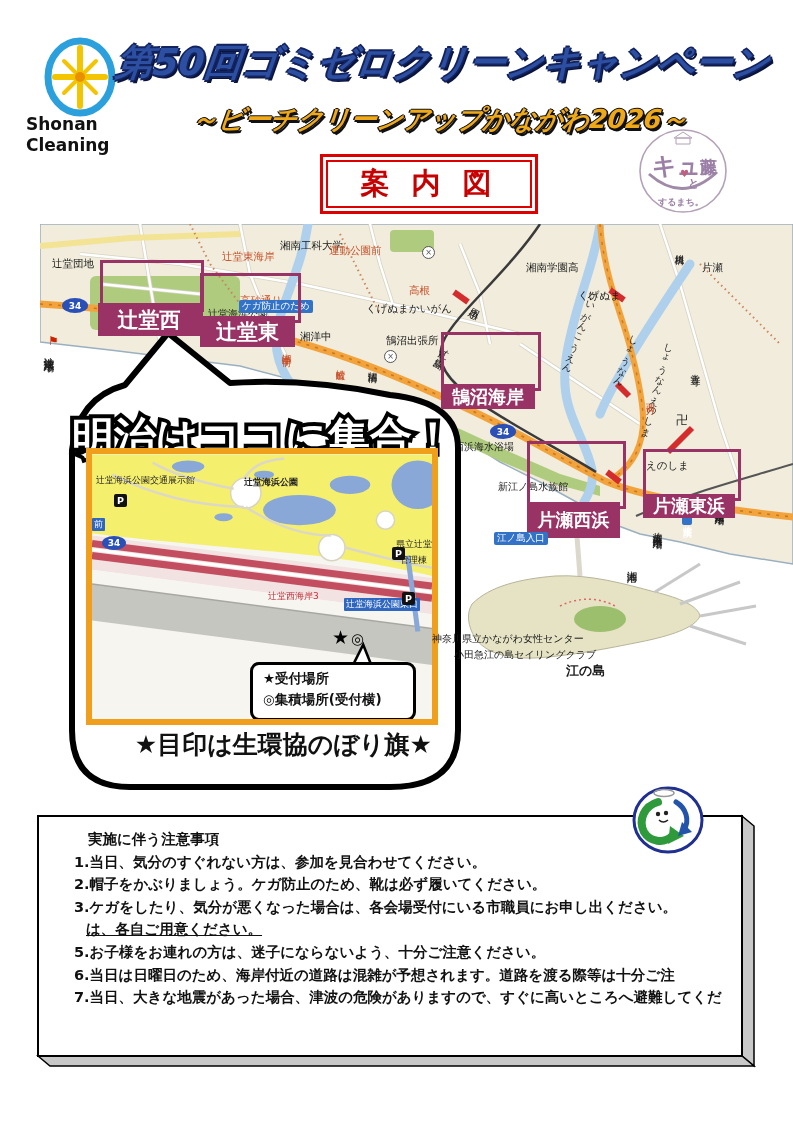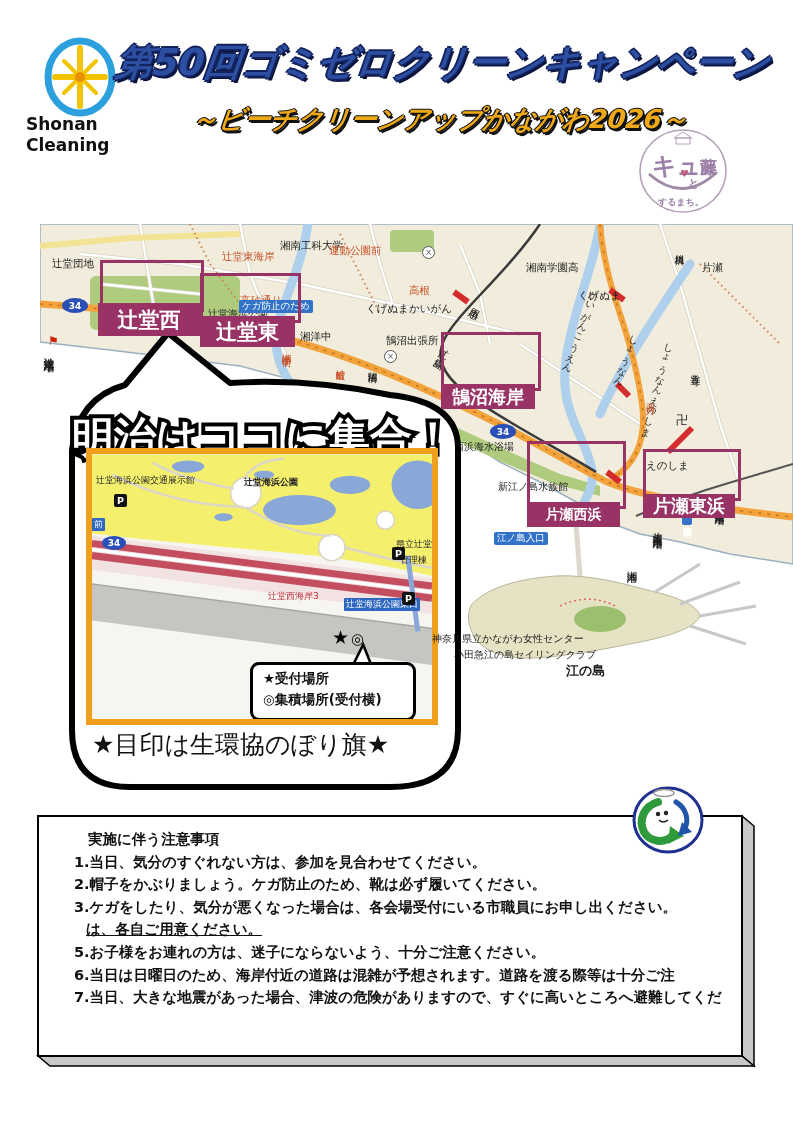--- a/index.html
+++ b/index.html
@@ -48,21 +48,21 @@
         z-index:3;overflow:hidden;}
   .ilbl{position:absolute;font-size:9px;color:#222;white-space:nowrap;}
   .iblue{background:#2e66c0;color:#fff;padding:0 2px;border-radius:1px;}
   .ired{color:#c0303a;}
   .pmark{position:absolute;width:13px;height:13px;background:#111;color:#fff;font-size:9.5px;font-weight:bold;
         display:flex;align-items:center;justify-content:center;border-radius:2px;}
   .legend-box{position:absolute;left:158px;top:208px;width:150px;height:50px;border:3px solid #000;border-radius:9px;
         background:#fff;font-size:13.5px;font-weight:bold;color:#111;padding:3px 0 0 10px;line-height:1.55;z-index:5;}
   .marker-star{position:absolute;left:240px;top:172px;font-size:19px;color:#000;z-index:4;}
   .marker-circ{position:absolute;left:259px;top:176px;font-size:15px;font-weight:bold;color:#000;z-index:4;}
-  .banner{position:absolute;left:92px;top:728px;width:340px;text-align:left;font-size:25px;font-weight:400;
+  .banner{position:absolute;left:92px;top:728px;width:340px;text-align:right;font-size:25px;font-weight:700;
         color:#111;z-index:3;white-space:nowrap;}
   
   .notice-svg{position:absolute;left:36px;top:806px;}
   .notice-text{position:absolute;left:60px;top:828px;width:670px;font-size:14.5px;color:#111;line-height:22.6px;
         font-weight:600;}
   .nline{white-space:nowrap;}
   .nhead{font-weight:bold;padding-left:28px;}
   .nitem{padding-left:14px;}
   .nind{padding-left:26px;}
   .nund{text-decoration:underline;font-weight:bold;}
@@ -84,20 +84,23 @@
         <line x1="54" y1="25" x2="22" y2="57"></line>
     </g>
     <circle cx="38" cy="41" r="5" fill="#e89000"></circle>
   </svg>
   <div class="org-name">
     <div>Shonan</div>
     <div>Cleaning</div>
   </div>
   <div class="main-title">第50回ゴミゼロクリーンキャンペーン</div>
   <div class="sub-title">～ビーチクリーンアップかながわ2026～</div>
+  <div class="guide-box">
+    <div class="guide-inner">案 内 図</div>
+  </div>
   <div class="stamp">
     <svg width="96" height="92" style="position:absolute;left:0;top:0">
       <ellipse cx="47" cy="47" rx="43" ry="41" fill="none" stroke="#b4a0b8" stroke-width="1.6"></ellipse>
       <path d="M13 50 Q47 80 81 48" fill="none" stroke="#a08aa8" stroke-width="3"></path>
       <path d="M38 14 L47 8 L56 14 Z M40 14 h14 v6 h-14 Z" fill="none" stroke="#b4a0b8" stroke-width="1"></path>
     </svg>
     <span class="s-kyu">キュ</span>
     <span class="s-to">と</span>
     <span class="s-city">藤沢</span>
     <span class="s-machi">するまち。</span>
@@ -228,21 +231,21 @@
     <div class="koban" style="left:344px;top:126px">×</div>
 
     
     <div class="pbox" style="left:60px;top:36px;width:98px;height:46px"></div>
     <div class="plab" style="left:58px;top:79px;width:102px;height:33px;font-size:21px">辻堂西</div>
     <div class="pbox" style="left:160px;top:49px;width:95px;height:44px"></div>
     <div class="plab" style="left:160px;top:92px;width:95px;height:31px;font-size:21px">辻堂東</div>
     <div class="pbox" style="left:401px;top:108px;width:94px;height:53px"></div>
     <div class="plab" style="left:401px;top:160px;width:94px;height:25px;font-size:18px">鵠沼海岸</div>
     <div class="pbox" style="left:487px;top:217px;width:93px;height:62px"></div>
-    <div class="plab" style="left:487px;top:278px;width:93px;height:25px;font-size:14px">片瀬西浜</div>
+    <div class="plab" style="left:487px;top:278px;width:93px;height:36px;font-size:18px">片瀬西浜</div>
     <div class="pbox" style="left:603px;top:225px;width:92px;height:46px"></div>
     <div class="plab" style="left:603px;top:270px;width:92px;height:24px;font-size:18px">片瀬東浜</div>
   </div>
 
   <svg class="bubble-svg" width="410" height="482" viewBox="0 0 410 482">
     <path d="M110 15 L172 65 Q250 60 332 77 Q400 84 400 130 L400 412 Q400 469 332 469 L72 469 Q14 469 14 412 L14 132 Q20 80 67 67 Z" fill="#fff" stroke="#000" stroke-width="6" stroke-linejoin="round"></path>
     <text x="205" y="134" text-anchor="middle" font-size="42" font-weight="bold" fill="#fff" stroke="#000" stroke-width="8" style="paint-order:stroke">明治はココに集合！</text>
   </svg>
 
   <div class="inset">

